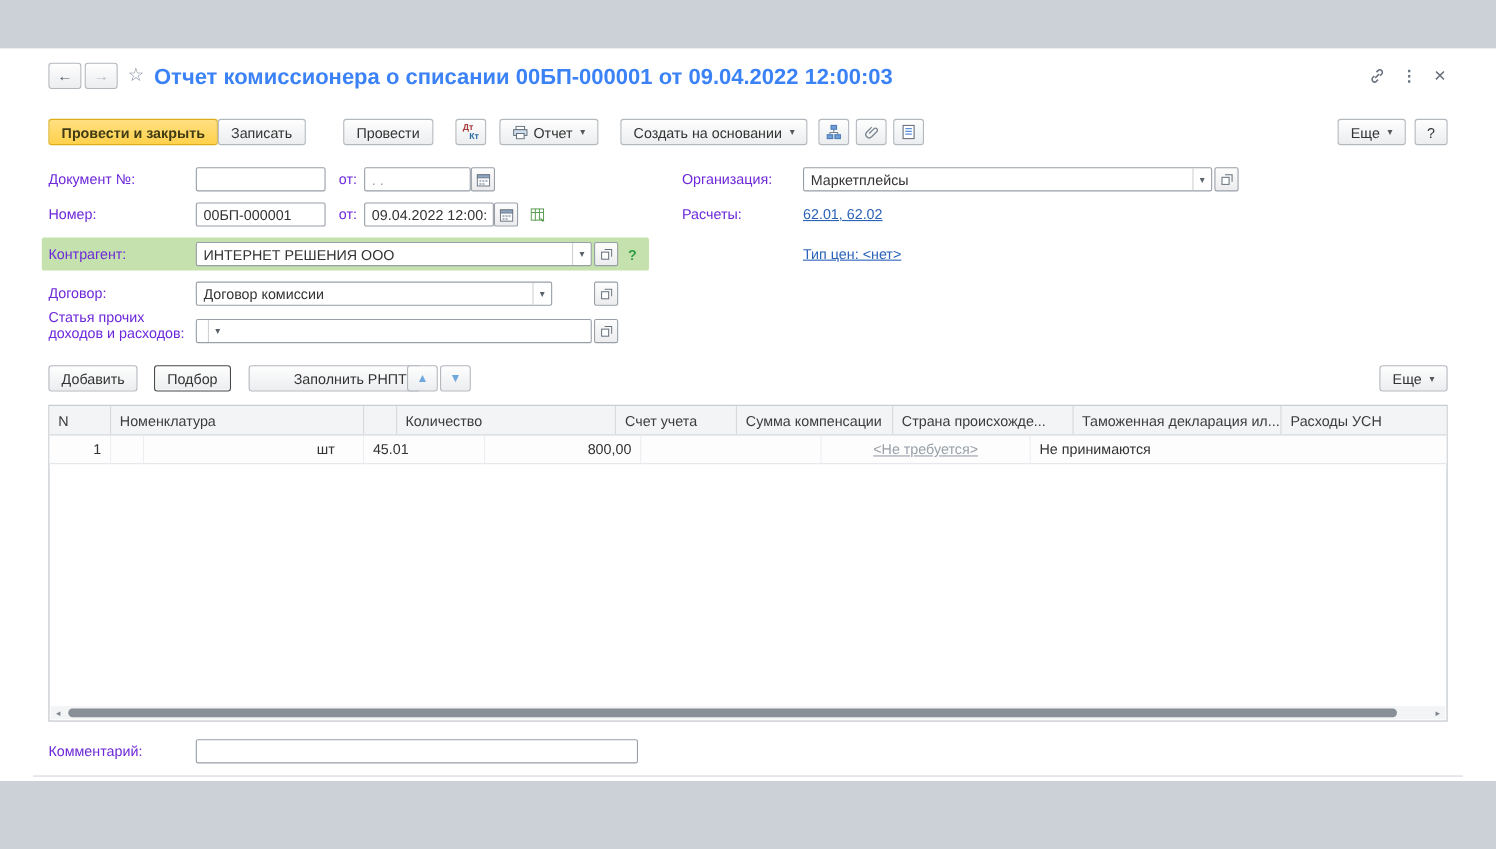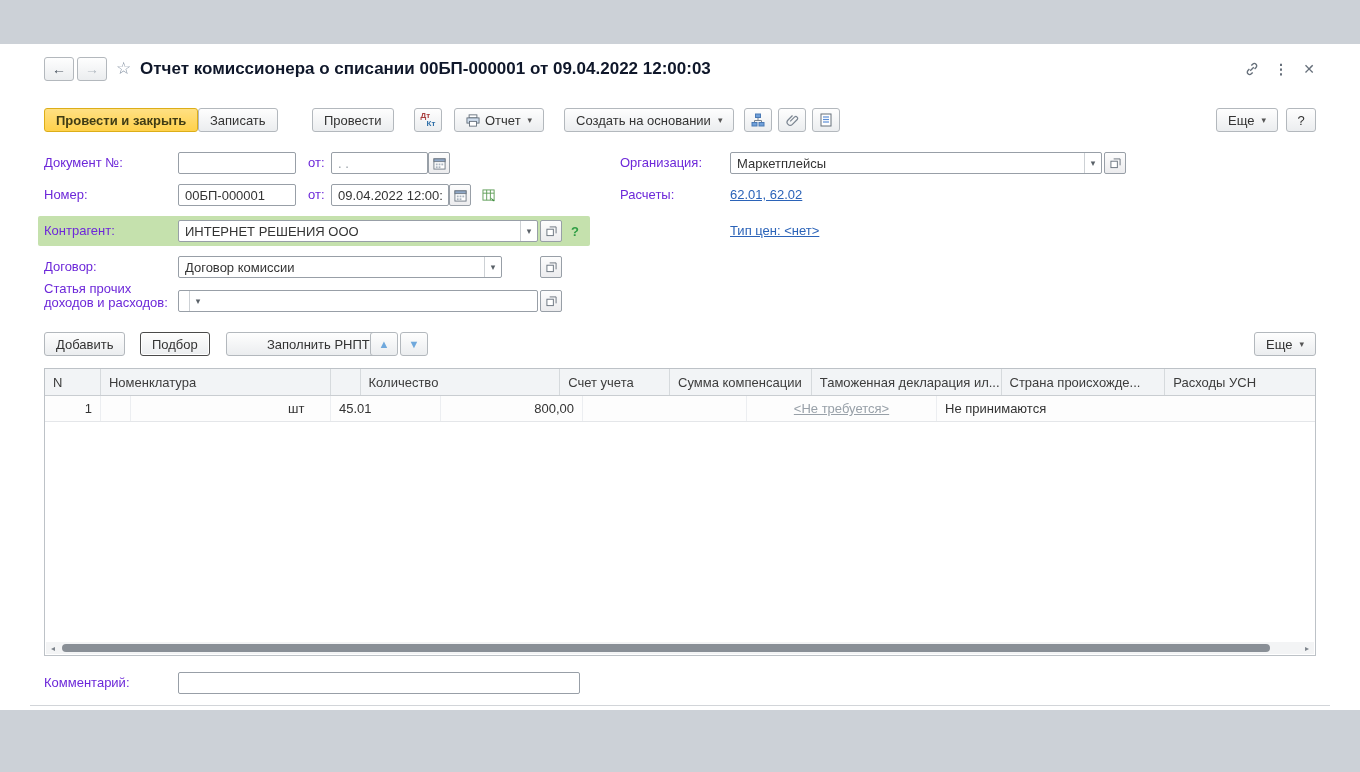--- a/index.html
+++ b/index.html
@@ -14,21 +14,21 @@
   .btn .caret { font-size:9px; color:#555; margin-left:2px; }
   .btn-yellow { background:linear-gradient(#ffe083,#ffd14b); border-color:#dcae19; font-weight:700; color:#403c14; }
   .btn-focus { border-color:#4a4a4a; box-shadow:inset 0 0 0 1px #fff; }
   .icon-btn { padding:0 5px; min-width:28px; justify-content:center; }
   .navbtn { width:30px; padding:0; justify-content:center; font-size:14px; color:#4a5560; }
   .navbtn.disabled { color:#b3bac2; cursor:default; }
 
   .topicon { position:absolute; width:22px; height:22px; display:flex; align-items:center;
              justify-content:center; color:#67707b; cursor:pointer; font-size:14px; }
   .star { position:absolute; font-size:17px; color:#8592a3; cursor:pointer; }
-  .title { position:absolute; left:140px; top:15px; font-size:17px; font-weight:700; color:#0f172a; white-space:nowrap; }
+  .title { position:absolute; left:140px; top:15px; font-size:20px; font-weight:700; color:#3b82f6; white-space:nowrap; }
 
   .lbl { position:absolute; line-height:22px; color:#6d28d9; white-space:nowrap; }
   .field { position:absolute; height:22px; background:#fff; border:1px solid #989fa7; border-radius:2px;
            display:flex; align-items:center; padding:0 0 0 6px; font-size:13px; color:#333; cursor:text; }
   .field .val { flex:1; overflow:hidden; white-space:nowrap; }
   .field .drop { width:17px; align-self:stretch; display:flex; align-items:center; justify-content:center;
                  border-left:1px solid #cdd1d5; color:#5a6168; font-size:9px; margin-left:4px; cursor:pointer; }
   .field.noarrow { padding-right:6px; }
   .placeholder { color:#98a0a8; }
 
@@ -302,22 +302,22 @@
   </div>
 
   <div class="grid">
     <div class="grid-head">
       <div class="th" style="width:56px;">N</div>
       <div class="th" style="width:230px;">Номенклатура</div>
       <div class="th" style="width:30px;"></div>
       <div class="th" style="width:200px;">Количество</div>
       <div class="th" style="width:110px;">Счет учета</div>
       <div class="th" style="width:142px;">Сумма компенсации</div>
+      <div class="th" style="width:164px;">Страна происхожде...</div>
       <div class="th" style="width:190px;">Таможенная декларация ил...</div>
-      <div class="th" style="width:164px;">Страна происхожде...</div>
       <div class="th" style="width:150px; border-right:none;">Расходы УСН</div>
     </div>
     <div class="grid-row">
       <div class="td num" style="width:56px;">1</div>
       <div class="td" style="width:30px;"></div>
       <div class="td" style="width:200px;">
         <span style="flex:1; text-align:left;margin-top:40px;">4,000</span>
         <span style="width:44px; padding-left:10px;">шт</span>
       </div>
       <div class="td" style="width:110px;">45.01</div>

